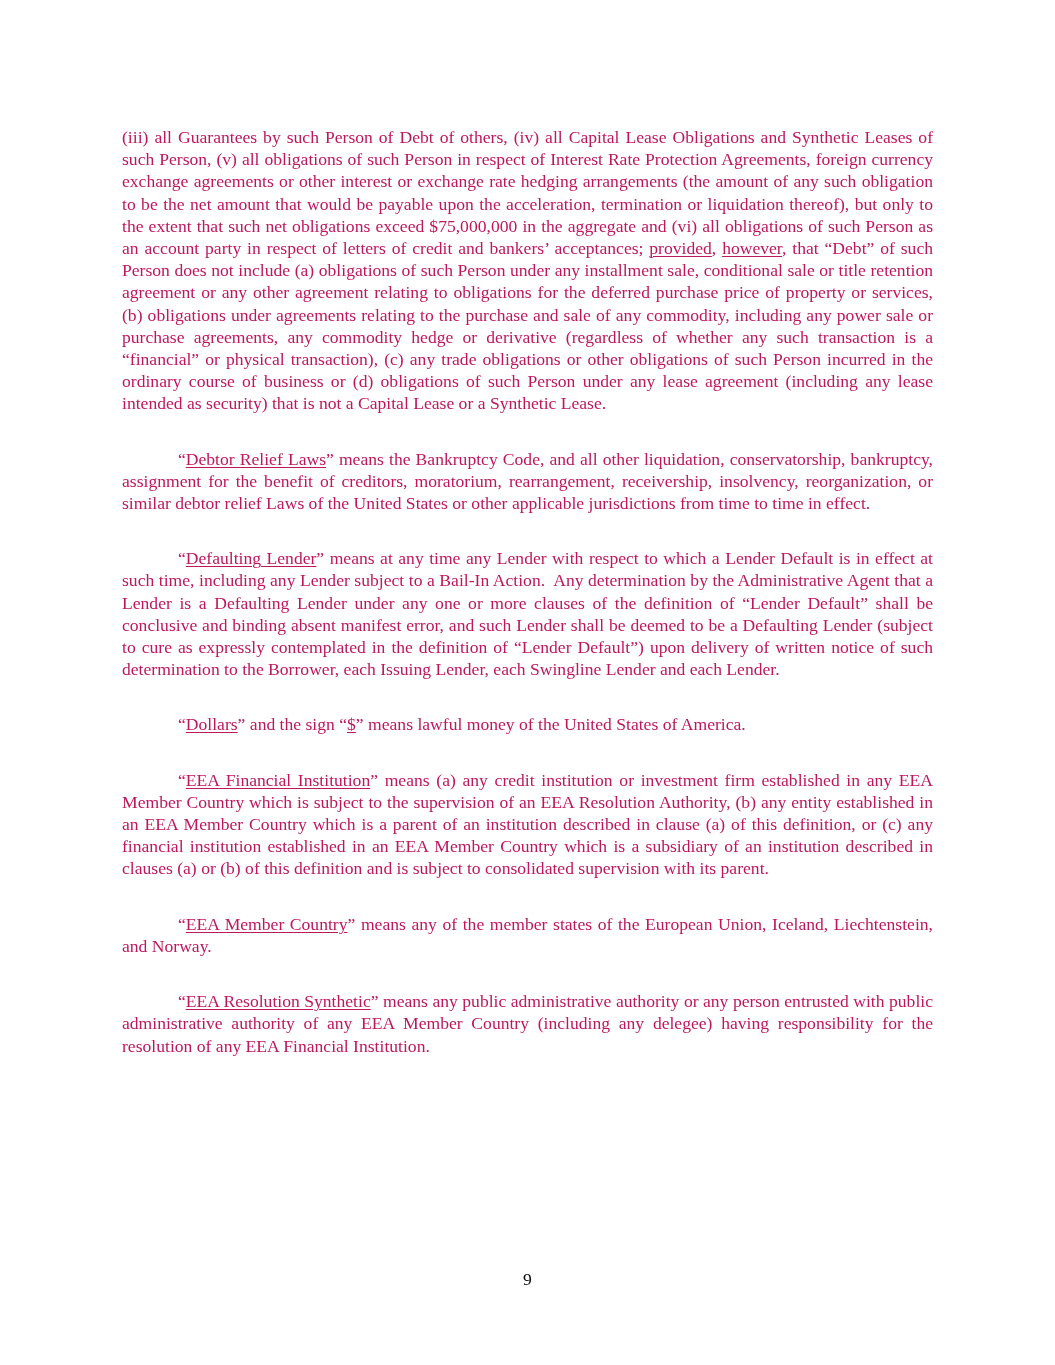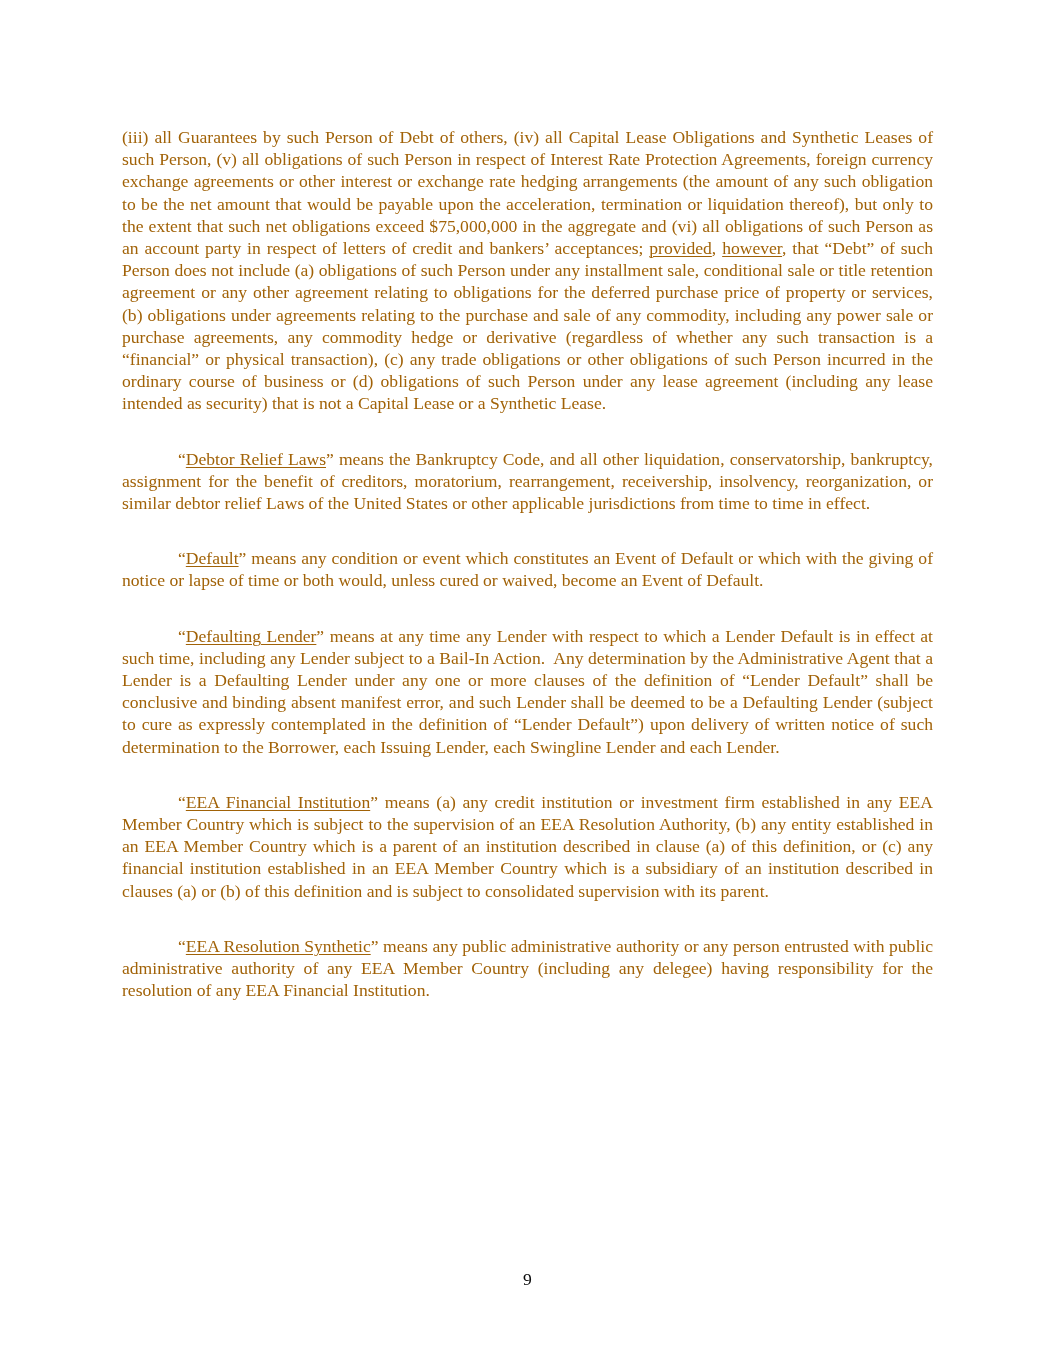--- a/index.html
+++ b/index.html
@@ -20,21 +20,21 @@
     position: absolute;
     left: 122px;
     top: 126px;
     width: 811px;
   }
   p.para {
     margin: 0 0 19px 0;
     font-size: 17.6px;
     line-height: 22.2px;
     text-align: justify;
-    color: #a16207;
+    color: #be185d;
   }
   p.indent {
     text-indent: 56px;
     margin-top: 33px;
   }
   .u {
     text-decoration: underline;
     text-decoration-thickness: 1px;
     text-underline-offset: 2px;
   }
@@ -49,19 +49,20 @@
     color: #0a0a0a;
   }
 </style>
 </head>
 <body>
 
 <div class="page">
   <div class="content">
     <p class="para"><span>(iii) all Guarantees by such Person of Debt of others, (iv) all Capital Lease Obligations and Synthetic Leases of such Person, (v) all obligations of such Person in respect of Interest Rate Protection Agreements, foreign currency exchange agreements or other interest or exchange rate hedging arrangements (the amount of any such obligation to be the net amount that would be payable upon the acceleration, termination or liquidation thereof), but only to the extent that such net obligations exceed $75,000,000 in the aggregate and (vi) all obligations of such Person as an account party in respect of letters of credit and bankers’ acceptances; </span><span class="u">provided</span><span>, </span><span class="u">however</span><span>, that “Debt” of such Person does not include (a) obligations of such Person under any installment sale, conditional sale or title retention agreement or any other agreement relating to obligations for the deferred purchase price of property or services, (b) obligations under agreements relating to the purchase and sale of any commodity, including any power sale or purchase agreements, any commodity hedge or derivative (regardless of whether any such transaction is a “financial” or physical transaction), (c) any trade obligations or other obligations of such Person incurred in the ordinary course of business or (d) obligations of such Person under any lease agreement (including any lease intended as security) that is not a Capital Lease or a Synthetic Lease.</span></p>
     <p class="para indent"><span>“</span><span class="u">Debtor Relief Laws</span><span>” means the Bankruptcy Code, and all other liquidation, conservatorship, bankruptcy, assignment for the benefit of creditors, moratorium, rearrangement, receivership, insolvency, reorganization, or similar debtor relief Laws of the United States or other applicable jurisdictions from time to time in effect.</span></p>
-    <p class="para indent"><span>“</span><span class="u">Default</span><span>” means any condition or event which constitutes an Event of Default or which with the giving of notice or lapse of time or both would, unless cured or waived, become an Event of Default.</span></p>
     <p class="para indent"><span>“</span><span class="u">Defaulting Lender</span><span>” means at any time any Lender with respect to which a Lender Default is in effect at such time, including any Lender subject to a Bail-In Action.&nbsp; Any determination by the Administrative Agent that a Lender is a Defaulting Lender under any one or more clauses of the definition of “Lender Default” shall be conclusive and binding absent manifest error, and such Lender shall be deemed to be a Defaulting Lender (subject to cure as expressly contemplated in the definition of “Lender Default”) upon delivery of written notice of such determination to the Borrower, each Issuing Lender, each Swingline Lender and each Lender.</span></p>
+    <p class="para indent"><span>“</span><span class="u">Dollars</span><span>” and the sign “</span><span class="u">$</span><span>” means lawful money of the United States of America.</span></p>
     <p class="para indent"><span>“</span><span class="u">EEA Financial Institution</span><span>” means (a) any credit institution or investment firm established in any EEA Member Country which is subject to the supervision of an EEA Resolution Authority, (b) any entity established in an EEA Member Country which is a parent of an institution described in clause (a) of this definition, or (c) any financial institution established in an EEA Member Country which is a subsidiary of an institution described in clauses (a) or (b) of this definition and is subject to consolidated supervision with its parent.</span></p>
+    <p class="para indent"><span>“</span><span class="u">EEA Member Country</span><span>” means any of the member states of the European Union, Iceland, Liechtenstein, and Norway.</span></p>
     <p class="para indent"><span>“</span><span class="u">EEA Resolution Synthetic</span><span>” means any public administrative authority or any person entrusted with public administrative authority of any EEA Member Country (including any delegee) having responsibility for the resolution of any EEA Financial Institution.</span></p>
   </div>
   <div class="footer">9</div>
 </div>
 
 </body></html>

